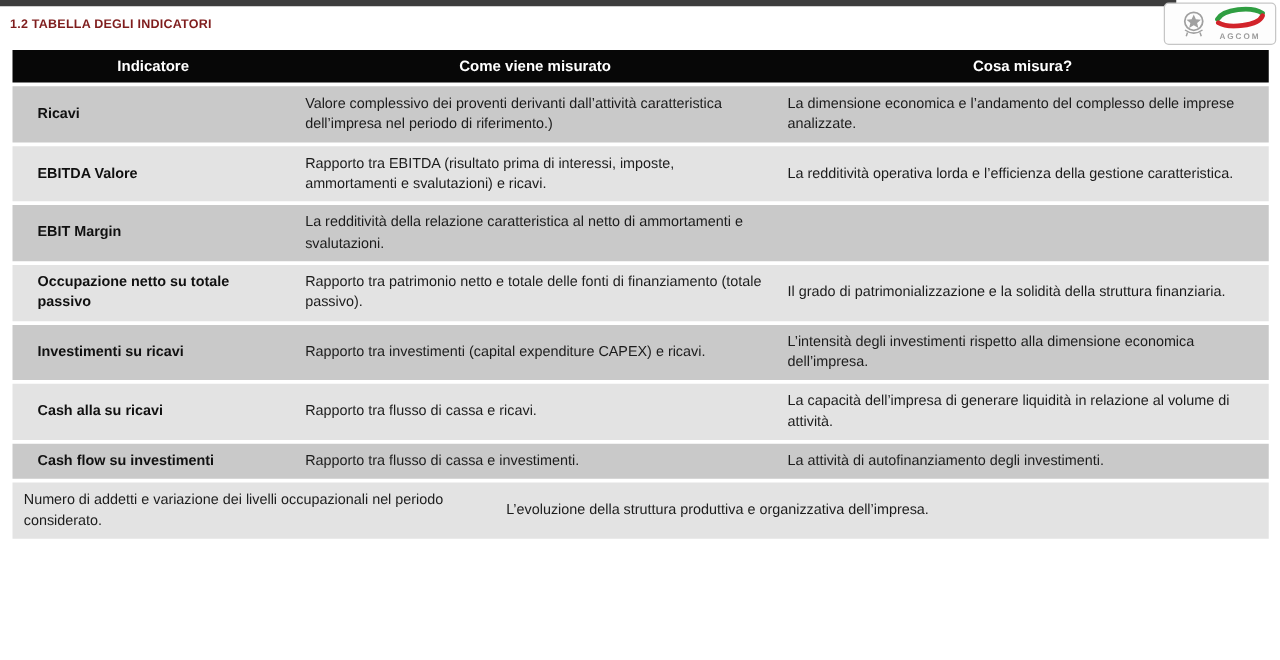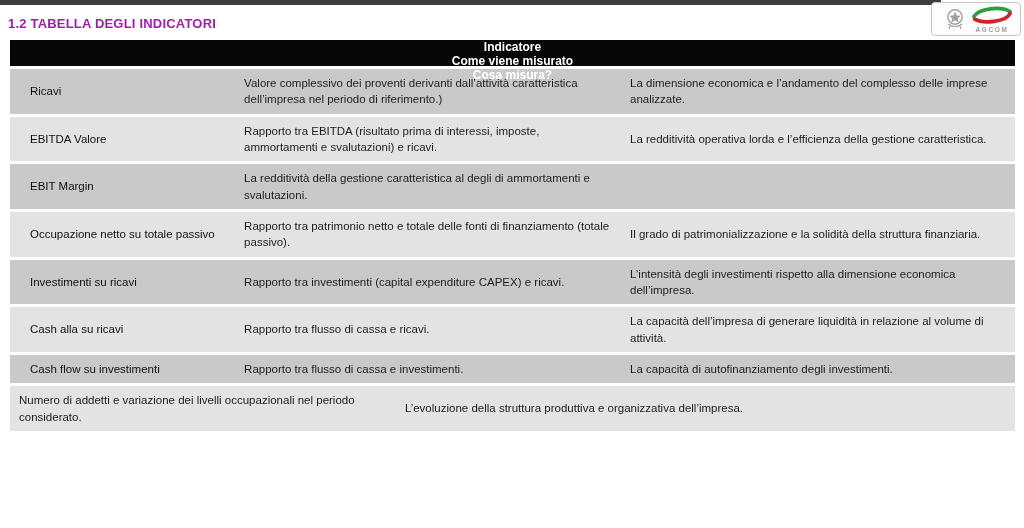--- a/index.html
+++ b/index.html
@@ -2,48 +2,48 @@
 <html><head>
 <meta charset="utf-8">
 <style>
   html,body{margin:0;padding:0;}
   body{
     width:1024px;height:528px;background:#ffffff;position:relative;
     font-family:"Liberation Sans",sans-serif;overflow:hidden;
   }
   .topbar{position:absolute;top:0;left:0;width:941px;height:5px;background:#3d3d3d;}
   .title{
-    position:absolute;top:7px;left:8px;font-size:13px;font-weight:bold;
-    color:#a21caf;letter-spacing:.2px;white-space:nowrap;
+    position:absolute;top:7px;left:8px;font-size:10px;font-weight:bold;
+    color:#7f1d1d;letter-spacing:.2px;white-space:nowrap;
   }
   .logo-frame{
     position:absolute;top:2px;right:3px;width:90px;height:34px;
     border:1px solid #c6c6c6;border-radius:4px;background:#fdfdfd;
     display:flex;align-items:center;justify-content:flex-end;
     gap:3px;padding:1px 5px;box-sizing:border-box;
   }
   .emblem{flex:0 0 auto;display:flex;}
   .agcom-wrap{display:flex;flex-direction:column;align-items:center;}
   .agcom-word{font-size:6.5px;color:#9c9c9c;letter-spacing:1.6px;margin-top:-2px;font-weight:bold;}
   .table{position:absolute;top:40px;left:10px;width:1005px;}
   .thead{
     display:flex;background:#070707;color:#ffffff;height:26px;
-    align-items:center;margin-bottom:3px;font-size:12px;font-weight:bold;flex-direction:column;
+    align-items:center;margin-bottom:3px;font-size:12px;font-weight:bold;
   }
   .thead .cell{text-align:center;padding:0 6px;}
   .col1{width:22.4%;box-sizing:border-box;}
   .col2{width:38.4%;box-sizing:border-box;}
   .col3{width:39.2%;box-sizing:border-box;}
   .row{display:flex;align-items:center;margin-bottom:3px;}
   .rows .row:nth-child(odd){background:#c9c9c9;}
   .rows .row:nth-child(even){background:#e3e3e3;}
   .row .cell{
     padding:6px 9px;font-size:11.5px;line-height:1.42;color:#1c1c1c;
   }
-  .row .col1{font-weight:normal;color:#101010;padding-left:20px;}
+  .row .col1{font-weight:bold;color:#101010;padding-left:20px;}
 </style>
 </head>
 <body>
 
 <div class="topbar"></div>
 
 <h1 class="title">1.2 TABELLA DEGLI INDICATORI</h1>
 
 <div class="logo-frame">
   <span class="emblem">
@@ -76,40 +76,40 @@
       <div class="cell col2">Valore complessivo dei proventi derivanti dall’attività caratteristica dell’impresa nel periodo di riferimento.)</div>
       <div class="cell col3">La dimensione economica e l’andamento del complesso delle imprese analizzate.</div>
     </div>
     <div class="row">
       <div class="cell col1">EBITDA Valore</div>
       <div class="cell col2">Rapporto tra EBITDA (risultato prima di interessi, imposte, ammortamenti e svalutazioni) e ricavi.</div>
       <div class="cell col3">La redditività operativa lorda e l’efficienza della gestione caratteristica.</div>
     </div>
     <div class="row">
       <div class="cell col1">EBIT Margin</div>
-      <div class="cell col3">La redditività della gestione caratteristica al degli di ammortamenti e svalutazioni.</div>
+      <div class="cell col3">La redditività della relazione caratteristica al netto di ammortamenti e svalutazioni.</div>
     </div>
     <div class="row">
       <div class="cell col1">Occupazione netto su totale passivo</div>
       <div class="cell col2">Rapporto tra patrimonio netto e totale delle fonti di finanziamento (totale passivo).</div>
       <div class="cell col3">Il grado di patrimonializzazione e la solidità della struttura finanziaria.</div>
     </div>
     <div class="row">
       <div class="cell col1">Investimenti su ricavi</div>
       <div class="cell col2">Rapporto tra investimenti (capital expenditure CAPEX) e ricavi.</div>
       <div class="cell col3">L’intensità degli investimenti rispetto alla dimensione economica dell’impresa.</div>
     </div>
     <div class="row">
       <div class="cell col1">Cash alla su ricavi</div>
       <div class="cell col2">Rapporto tra flusso di cassa e ricavi.</div>
       <div class="cell col3">La capacità dell’impresa di generare liquidità in relazione al volume di attività.</div>
     </div>
     <div class="row">
       <div class="cell col1">Cash flow su investimenti</div>
       <div class="cell col2">Rapporto tra flusso di cassa e investimenti.</div>
-      <div class="cell col3">La capacità di autofinanziamento degli investimenti.</div>
+      <div class="cell col3">La attività di autofinanziamento degli investimenti.</div>
     </div>
     <div class="row">
       <div class="cell col2">Numero di addetti e variazione dei livelli occupazionali nel periodo considerato.</div>
       <div class="cell col3">L’evoluzione della struttura produttiva e organizzativa dell’impresa.</div>
     </div>
   </div>
 </div>
 
 </body></html>

